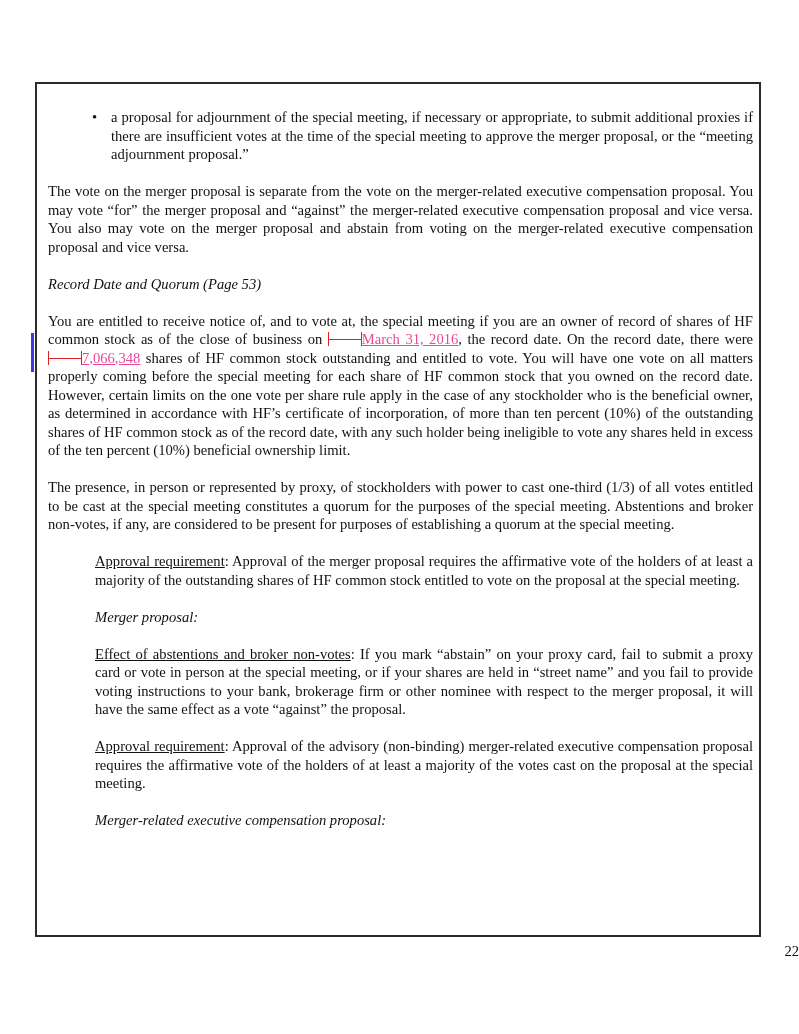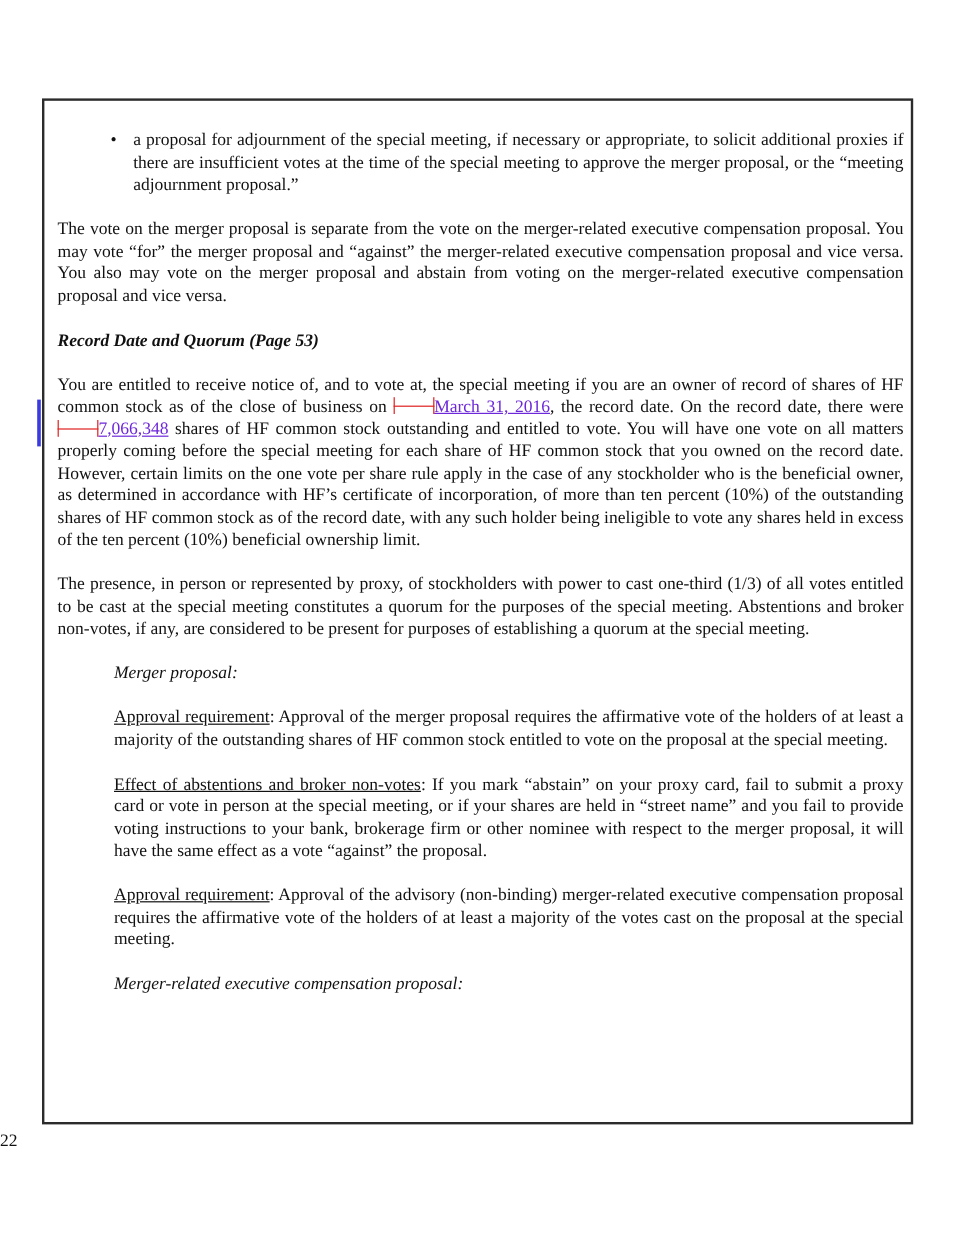--- a/index.html
+++ b/index.html
@@ -15,68 +15,68 @@
     position: absolute; left: 31px; top: 333px; width: 3px; height: 39px;
     background: #3a3ae0;
   }
   .content {
     position: absolute; left: 48px; top: 108px; width: 705px;
     font-size: 14.6px; line-height: 18.5px; text-align: justify;
   }
   .content p { margin: 0 0 18.5px 0; }
   .bullet-row { position: relative; padding-left: 63px; margin-bottom: 18.5px; }
   .bullet-row .bullet { position: absolute; left: 44px; top: 0; }
-  .heading { font-weight: bold; font-style: italic; }
+  .heading { font-weight: normal; font-style: italic; }
   .indent { padding-left: 47px; }
   .italic { font-style: italic; }
   .u { text-decoration: underline; }
   .del {
     color: #e02020; display: inline-block; position: relative;
     width: 34px; height: 14px; vertical-align: -2px;
   }
   .del::before {
     content: ""; position: absolute; left: 0; right: 0; top: 7px;
     border-top: 1.5px solid #e02020;
   }
   .del::after {
     content: ""; position: absolute; left: 0; right: 0; top: 0; bottom: 0;
     border-left: 1.5px solid #e02020; border-right: 1.5px solid #e02020;
   }
-  .ins { color: #6d28d9; text-decoration: underline; }
+  .ins { color: #ec4899; text-decoration: underline; }
   .page-number {
-    position: absolute; left: 0; width: 799px; top: 943px; text-align: left;
+    position: absolute; left: 0; width: 799px; top: 943px; text-align: right;
     font-size: 14.6px;
   }
 </style>
 </head>
 <body>
 
 <div class="page-box"></div>
 <div class="change-bar"></div>
 
 <div class="content">
   <div class="bullet-row">
     <span class="bullet">•</span>
-    <span>a proposal for adjournment of the special meeting, if necessary or appropriate, to solicit additional proxies if there are insufficient votes at the time of the special meeting to approve the merger proposal, or the “meeting adjournment proposal.”</span>
+    <span>a proposal for adjournment of the special meeting, if necessary or appropriate, to submit additional proxies if there are insufficient votes at the time of the special meeting to approve the merger proposal, or the “meeting adjournment proposal.”</span>
   </div>
 
   <p>The vote on the merger proposal is separate from the vote on the merger-related executive compensation proposal. You may vote “for” the merger proposal and “against” the merger-related executive compensation proposal and vice versa. You also may vote on the merger proposal and abstain from voting on the merger-related executive compensation proposal and vice versa.</p>
 
   <p class="heading">Record Date and Quorum (Page 53)</p>
 
   <p>
     <span>You are entitled to receive notice of, and to vote at, the special meeting if you are an owner of record of shares of HF common stock as of the close of business on </span><span class="del"></span><span class="ins">March 31, 2016</span><span>, the record date. On the record date, there were </span><span class="del"></span><span class="ins">7,066,348</span><span> shares of HF common stock outstanding and entitled to vote. You will have one vote on all matters properly coming before the special meeting for each share of HF common stock that you owned on the record date.  However, certain limits on the one vote per share rule apply in the case of any stockholder who is the beneficial owner, as determined in accordance with HF’s certificate of incorporation, of more than ten percent (10%) of the outstanding shares of HF common stock as of the record date, with any such holder being ineligible to vote any shares held in excess of the ten percent (10%) beneficial ownership limit.</span>
   </p>
 
   <p>The presence, in person or represented by proxy, of stockholders with power to cast one-third (1/3) of all votes entitled to be cast at the special meeting constitutes a quorum for the purposes of the special meeting. Abstentions and broker non-votes, if any, are considered to be present for purposes of establishing a quorum at the special meeting.</p>
 
 
+  <p class="indent"><span class="u">Approval requirement</span><span>: Approval of the merger proposal requires the affirmative vote of the holders of at least a majority of the outstanding shares of HF common stock entitled to vote on the proposal at the special meeting.</span></p>
+
   <p class="indent italic">Merger proposal:</p>
-
-  <p class="indent"><span class="u">Approval requirement</span><span>: Approval of the merger proposal requires the affirmative vote of the holders of at least a majority of the outstanding shares of HF common stock entitled to vote on the proposal at the special meeting.</span></p>
 
   <p class="indent"><span class="u">Effect of abstentions and broker non-votes</span><span>:  If you mark “abstain” on your proxy card, fail to submit a proxy card or vote in person at the special meeting, or if your shares are held in “street name” and you fail to provide voting instructions to your bank, brokerage firm or other nominee with respect to the merger proposal, it will have the same effect as a vote “against” the proposal.</span></p>
 
   <p class="indent"><span class="u">Approval requirement</span><span>: Approval of the advisory (non-binding) merger-related executive compensation proposal requires the affirmative vote of the holders of at least a majority of the votes cast on the proposal at the special meeting.</span></p>
 
   <p class="indent italic">Merger-related executive compensation proposal:</p>
 </div>
 
 <div class="page-number">22</div>
 

